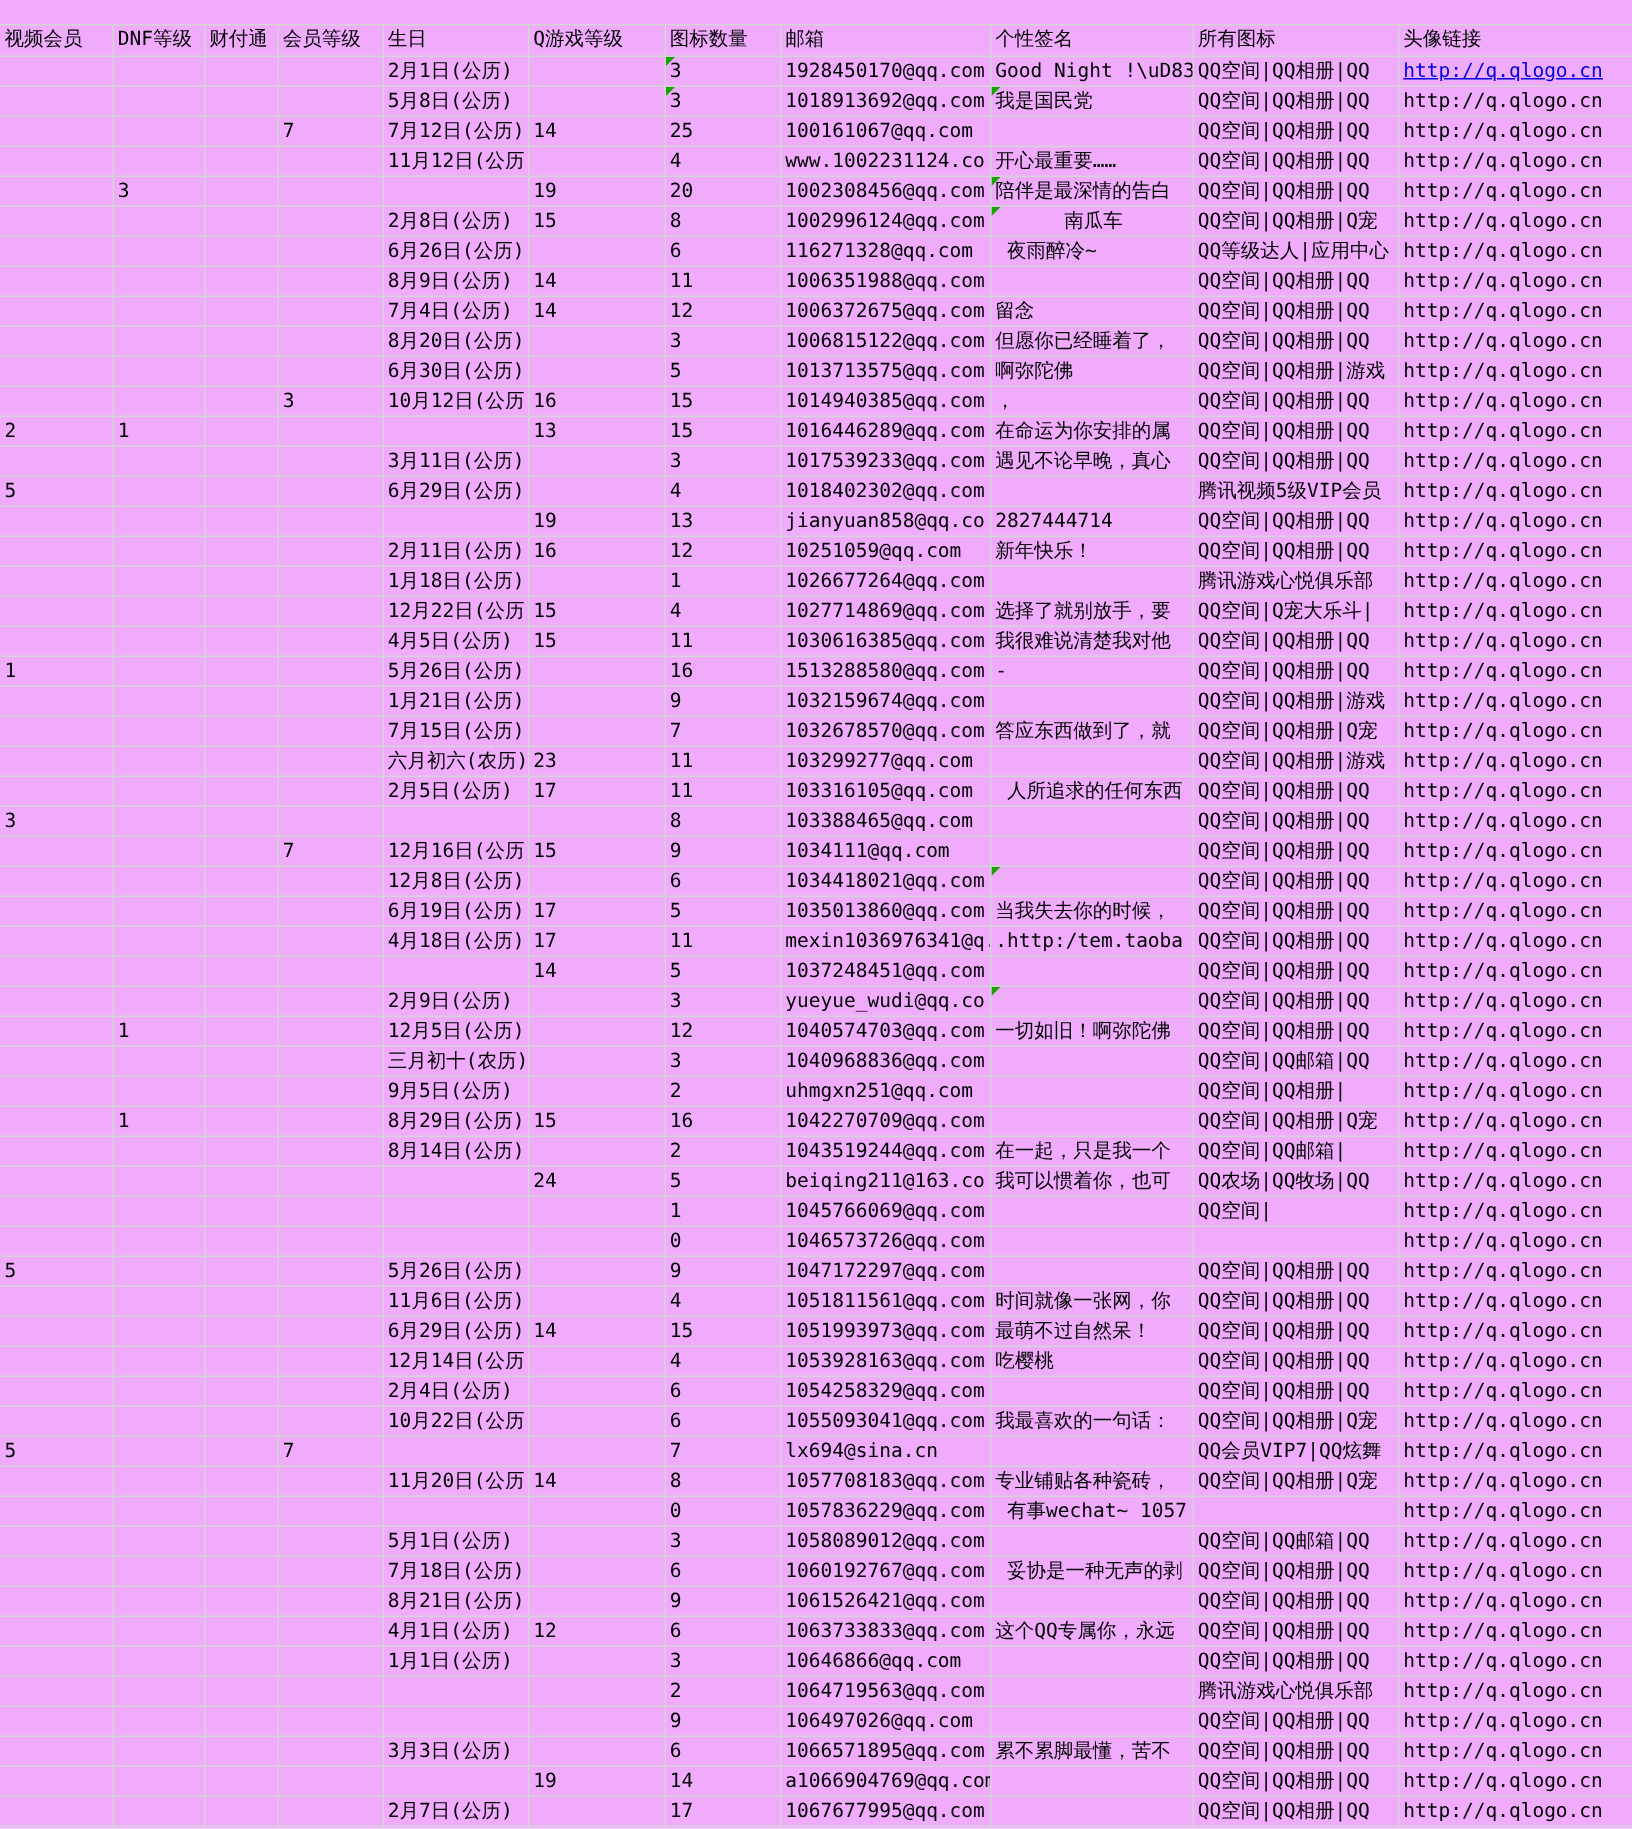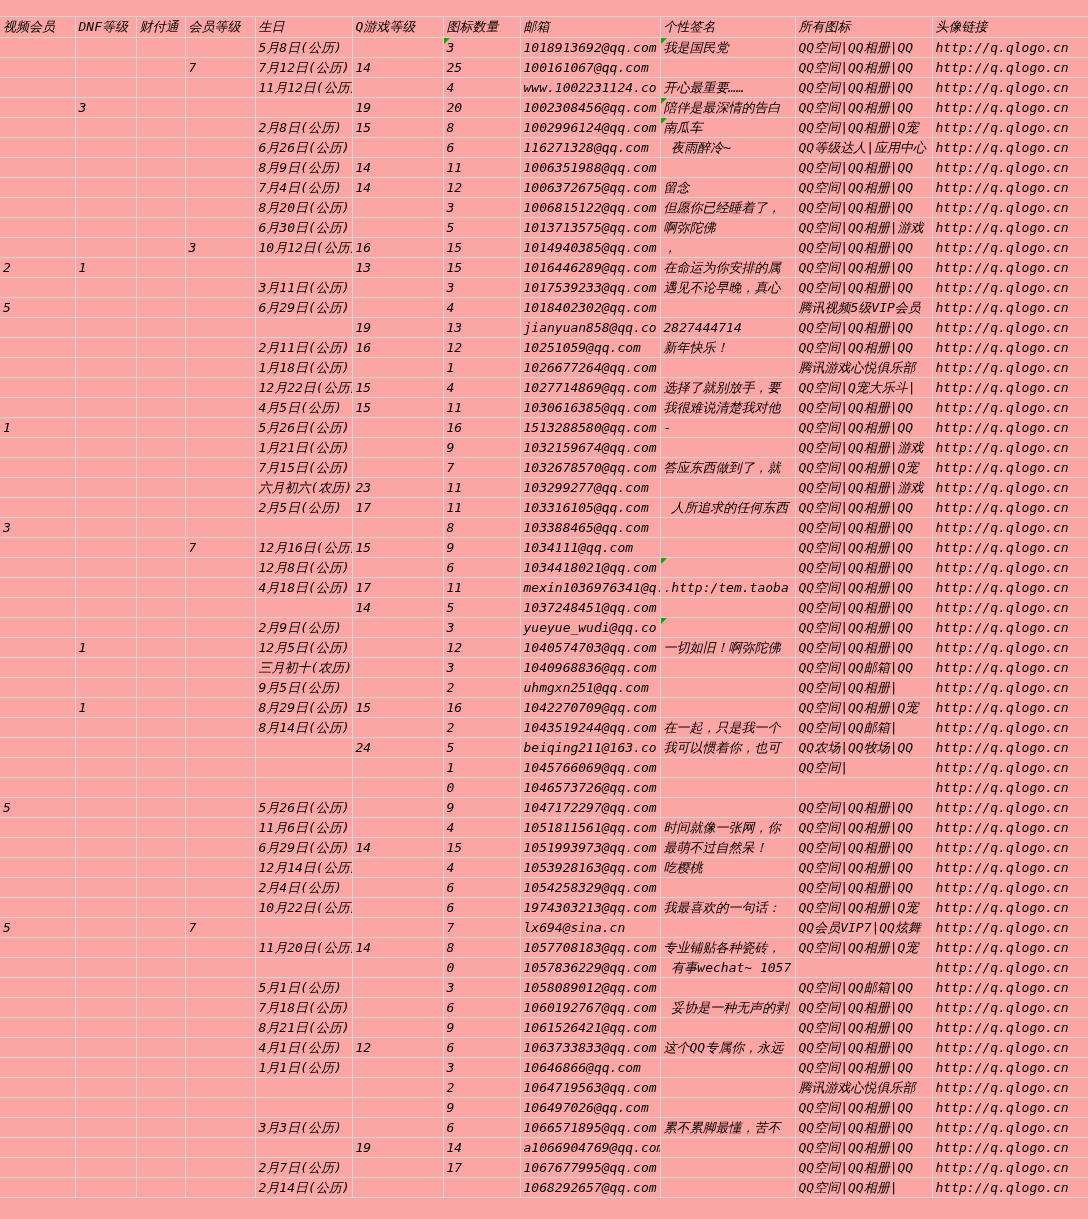--- a/index.html
+++ b/index.html
@@ -1,24 +1,23 @@
 <!DOCTYPE html>
 <html><head>
 <meta charset="utf-8">
 <style>
   html,body{margin:0;padding:0;background:#ffffff;}
   .sheet-viewport{
     position:relative;
     width:1088px;height:1219px;
     overflow:hidden;
-    background:#fca5a5;
+    background:#f0abfc;
     font-family:"DejaVu Sans Mono","DejaVu Sans","Liberation Sans",sans-serif;
     font-size:13px;
     color:#000000;
-    font-style:italic;
   }
   .top-strip{
     height:16px;
     border-bottom:1px solid #d4d4d4;
   }
   table.grid{
     border-collapse:collapse;
     table-layout:fixed;
     width:1088px;
   }
@@ -28,21 +27,21 @@
     box-sizing:border-box;
     border-right:1px solid #d4d4d4;
     border-bottom:1px solid #d4d4d4;
     padding:0 0 0 3px;
     white-space:pre;
     overflow:hidden;
     vertical-align:middle;
     line-height:19px;
   }
   tr.header-row td{color:#000;}
-  td.align-right{text-align:left;}
+  td.align-right{text-align:center;}
   .tri{
     position:absolute;top:0;left:0;width:0;height:0;
     border-top:6px solid #18a303;
     border-right:6px solid transparent;
     pointer-events:none;
   }
   a.cell-link{color:#0000e0;text-decoration:underline;cursor:pointer;}
 </style>
 </head>
 <body>
@@ -75,20 +74,33 @@
           <td>邮箱</td>
           <td>个性签名</td>
           <td>所有图标</td>
           <td>头像链接</td>
         </tr>
         <tr>
           <td></td>
           <td></td>
           <td></td>
           <td></td>
+          <td>2月1日(公历)</td>
+          <td></td>
+          <td>3<span class="tri"></span></td>
+          <td>1928450170@qq.com</td>
+          <td>Good Night !\uD83</td>
+          <td>QQ空间|QQ相册|QQ</td>
+          <td><a class="cell-link">http://q.qlogo.cn</a></td>
+        </tr>
+        <tr>
+          <td></td>
+          <td></td>
+          <td></td>
+          <td></td>
           <td>5月8日(公历)</td>
           <td></td>
           <td>3<span class="tri"></span></td>
           <td>1018913692@qq.com</td>
           <td>我是国民党<span class="tri"></span></td>
           <td>QQ空间|QQ相册|QQ</td>
           <td>http://q.qlogo.cn</td>
         </tr>
         <tr>
           <td></td>
@@ -426,20 +438,33 @@
           <td>1034418021@qq.com</td>
           <td><span class="tri"></span></td>
           <td>QQ空间|QQ相册|QQ</td>
           <td>http://q.qlogo.cn</td>
         </tr>
         <tr>
           <td></td>
           <td></td>
           <td></td>
           <td></td>
+          <td>6月19日(公历)</td>
+          <td>17</td>
+          <td>5</td>
+          <td>1035013860@qq.com</td>
+          <td>当我失去你的时候，</td>
+          <td>QQ空间|QQ相册|QQ</td>
+          <td>http://q.qlogo.cn</td>
+        </tr>
+        <tr>
+          <td></td>
+          <td></td>
+          <td></td>
+          <td></td>
           <td>4月18日(公历)</td>
           <td>17</td>
           <td>11</td>
           <td>mexin1036976341@q.</td>
           <td>.http:/tem.taoba</td>
           <td>QQ空间|QQ相册|QQ</td>
           <td>http://q.qlogo.cn</td>
         </tr>
         <tr>
           <td></td>
@@ -637,21 +662,21 @@
           <td>http://q.qlogo.cn</td>
         </tr>
         <tr>
           <td></td>
           <td></td>
           <td></td>
           <td></td>
           <td>10月22日(公历)</td>
           <td></td>
           <td>6</td>
-          <td>1974303213@qq.com</td>
+          <td>1055093041@qq.com</td>
           <td>我最喜欢的一句话：</td>
           <td>QQ空间|QQ相册|Q宠</td>
           <td>http://q.qlogo.cn</td>
         </tr>
         <tr>
           <td>5</td>
           <td></td>
           <td></td>
           <td>7</td>
           <td></td>

